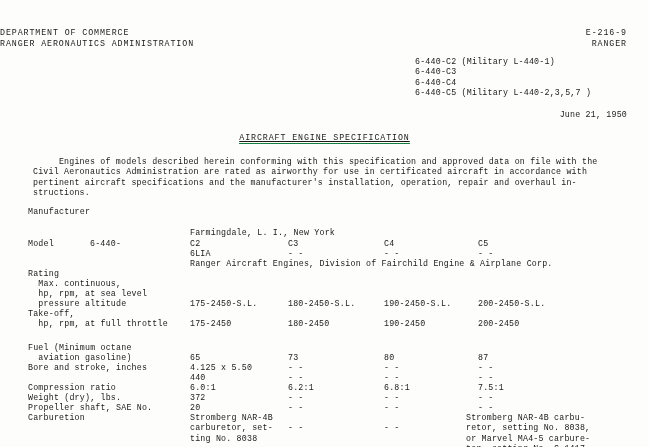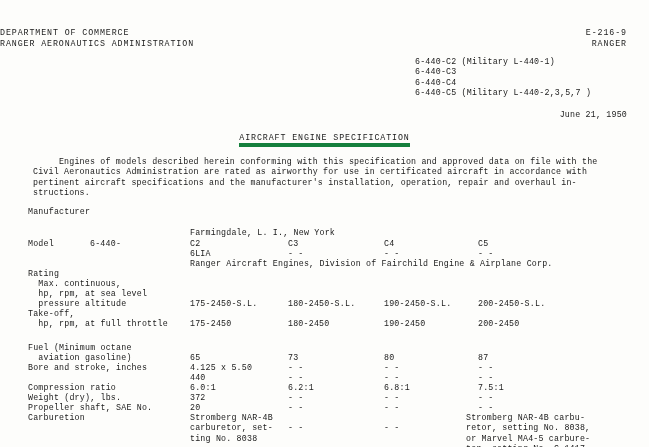--- a/index.html
+++ b/index.html
@@ -66,22 +66,23 @@
 
   .title {
     position: absolute;
     left: 0;
     top: 133px;
     width: 649px;
     text-align: center;
     letter-spacing: 0.9px;
   }
   .title span {
-    border-bottom: 4px solid #15803d;
+    border-bottom: 1px solid #15803d;
     padding-bottom: 1px;
+    text-decoration: underline;
   }
 
   .para {
     position: absolute;
     left: 33px;
     top: 157px;
     width: 590px;
     white-space: pre-wrap;
   }
 

